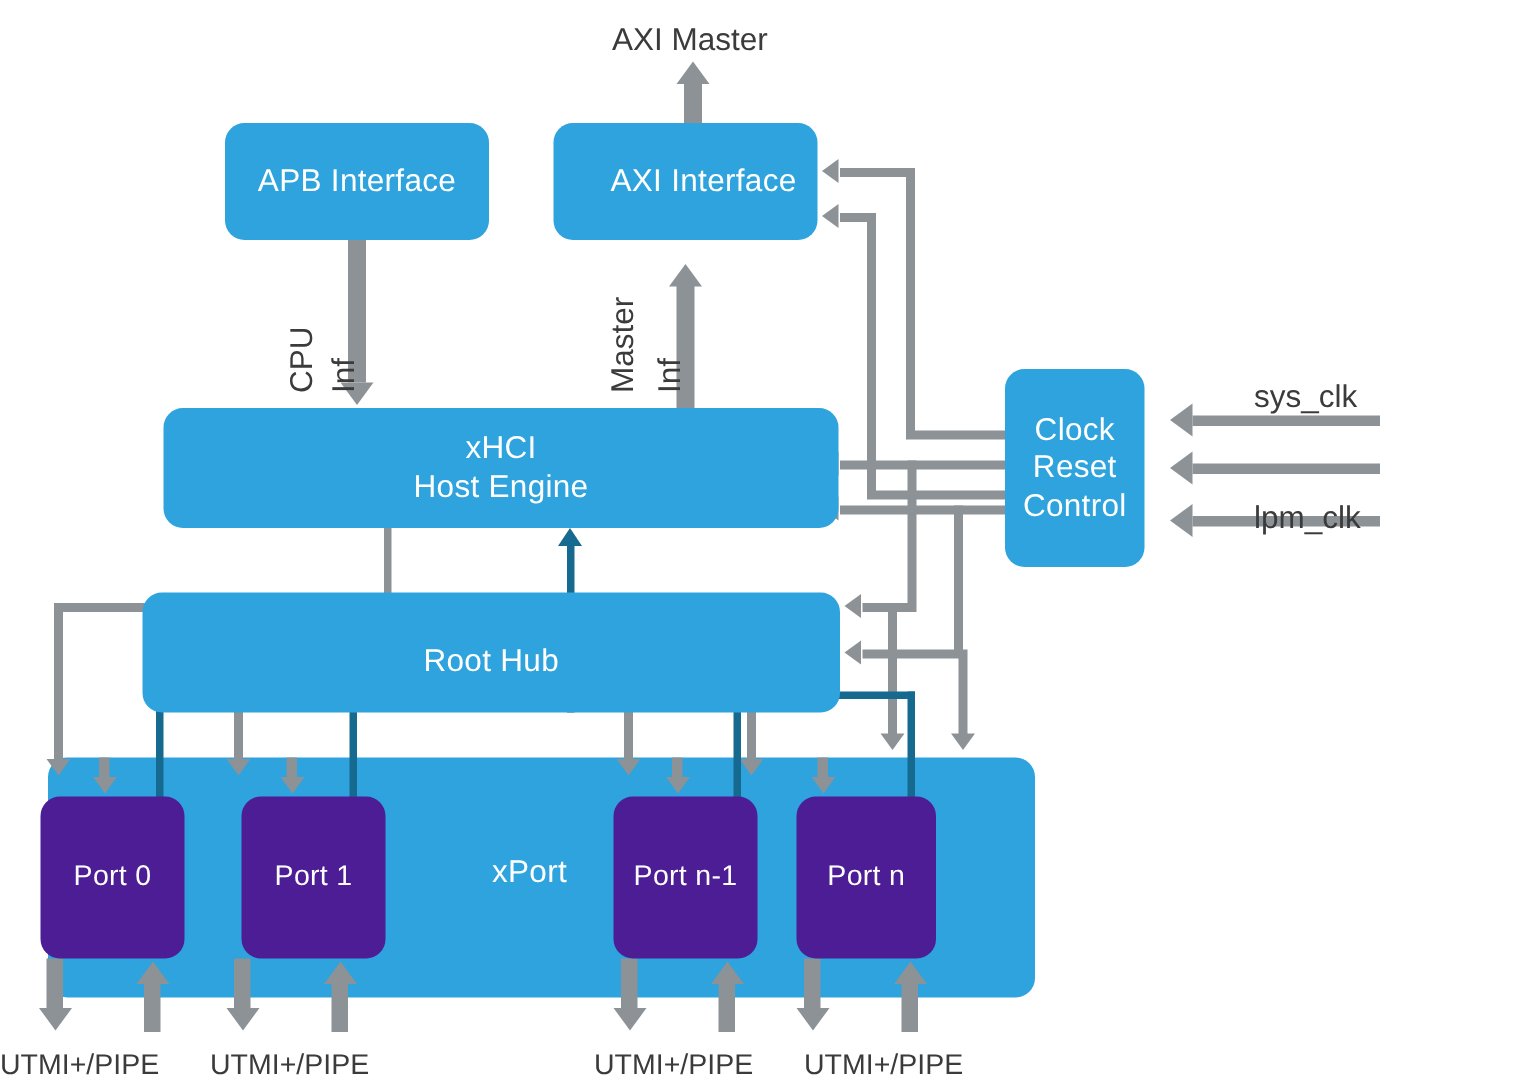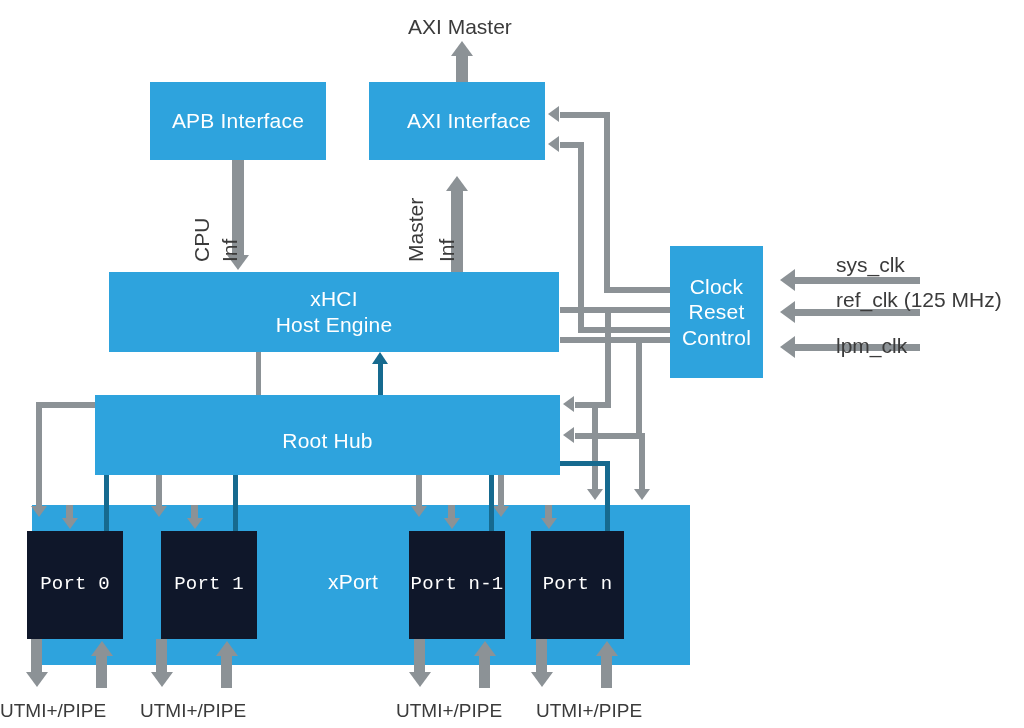--- a/index.html
+++ b/index.html
@@ -17,22 +17,23 @@
     color:#ffffff;
     display:flex;
     align-items:center;
     justify-content:center;
     text-align:center;
     font-size:21px;
     line-height:1.22;
     letter-spacing:.2px;
     box-sizing:border-box;
     z-index:6;
-  }
-  .blk.dark{background:#0f172a;font-size:19px;z-index:8;font-family:Liberation Mono, monospace;}
+    border-radius:13px;
+  }
+  .blk.dark{background:#4c1d95;font-size:19px;z-index:8;}
   .blk.container{align-items:flex-start;justify-content:center;z-index:3;margin-left:32px;}
 
   
   .lbl{
     position:absolute;
     color:#3b3b3b;
     font-size:21px;
     white-space:nowrap;
     z-index:9;
   }
@@ -94,21 +95,20 @@
     <span>Reset</span>
     <span>Control</span>
   </div>
 
   <div class="seg" style="left:795px;top:277px;width:125px;height:7px;"></div>
   <div class="arw left" style="left:780px;top:269px;"></div>
   <div class="lbl" style="left:836px;top:253px;">sys_clk</div>
 
   <div class="seg" style="left:795px;top:309px;width:125px;height:7px;"></div>
   <div class="arw left" style="left:780px;top:301px;"></div>
-  <div class="lbl" style="left:836px;top:288px;">ref_clk (125 MHz)</div>
 
   <div class="seg" style="left:795px;top:344px;width:125px;height:7px;"></div>
   <div class="arw left" style="left:780px;top:336px;"></div>
   <div class="lbl" style="left:836px;top:334px;">lpm_clk</div>
 
   <div class="seg" style="left:604px;top:287px;width:68px;height:6px;"></div>
   <div class="seg" style="left:604px;top:112px;width:6px;height:178px;"></div>
   <div class="seg" style="left:560px;top:112px;width:48px;height:6px;"></div>
   <div class="arw thin-left" style="left:548px;top:106px;"></div>
 

